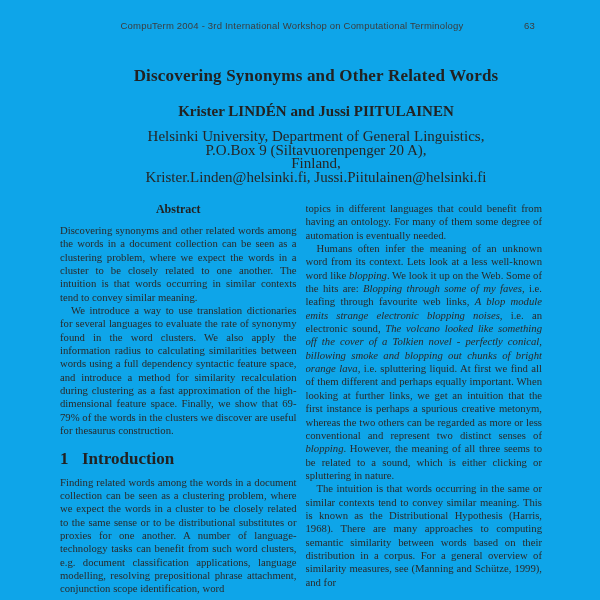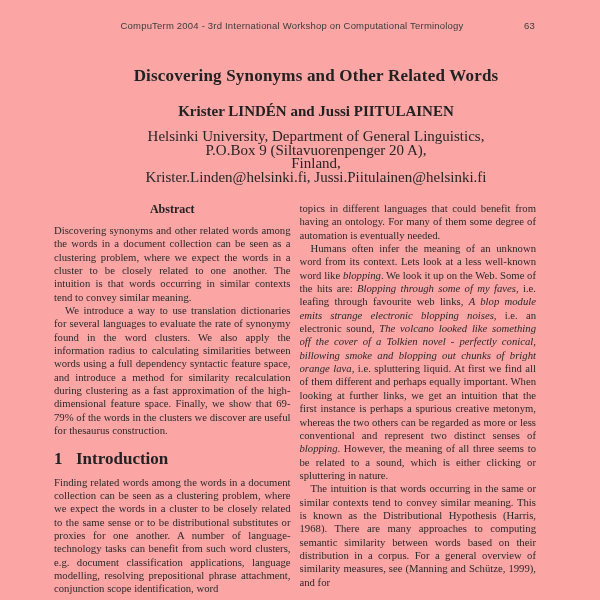--- a/index.html
+++ b/index.html
@@ -2,21 +2,21 @@
 <html lang="en"><head>
 <meta charset="utf-8">
 <style>
   html, body { margin: 0; padding: 0; }
   body {
     width: 600px; height: 600px; overflow: hidden;
     background: #ffffff;
   }
   .page {
     position: relative; width: 600px; height: 600px;
-    background: #fca5a5; color: #262626;
+    background: #0ea5e9; color: #262626;
     font-family: "Liberation Serif", "DejaVu Serif", serif;
   }
   .running-head {
     position: absolute; top: 20px; left: 60px; width: 498px;
     display: flex; align-items: baseline;
     font-family: "Liberation Sans", "DejaVu Sans", sans-serif;
     font-size: 9.5px; color: #3c3c3c; letter-spacing: 0.2px;
   }
   .rh-title { flex: 1; text-align: center; }
   .rh-page { width: 34px; }
@@ -26,21 +26,21 @@
   }
   .title {
     margin: 0 0 17px 0; font-size: 17px; font-weight: bold;
     letter-spacing: 0.2px; color: #222;
   }
   .authors {
     font-size: 15px; font-weight: bold; margin-bottom: 10px; color: #222;
   }
   .affiliation div { font-size: 15px; line-height: 13.6px; }
   .columns {
-    position: absolute; top: 202px; left: 54px; width: 482px; height: 398px;
+    position: absolute; top: 202px; left: 60px; width: 482px; height: 398px;
     display: flex; gap: 9px; overflow: hidden;
   }
   .col { width: 236.5px; overflow: hidden; }
   .col p {
     margin: 0; font-size: 10.7px; line-height: 13.35px;
     text-align: justify; color: #2a2a2a;
   }
   .col p.indent { text-indent: 11px; }
   .abstract-heading {
     margin: 0 0 7px 0; text-align: center;

